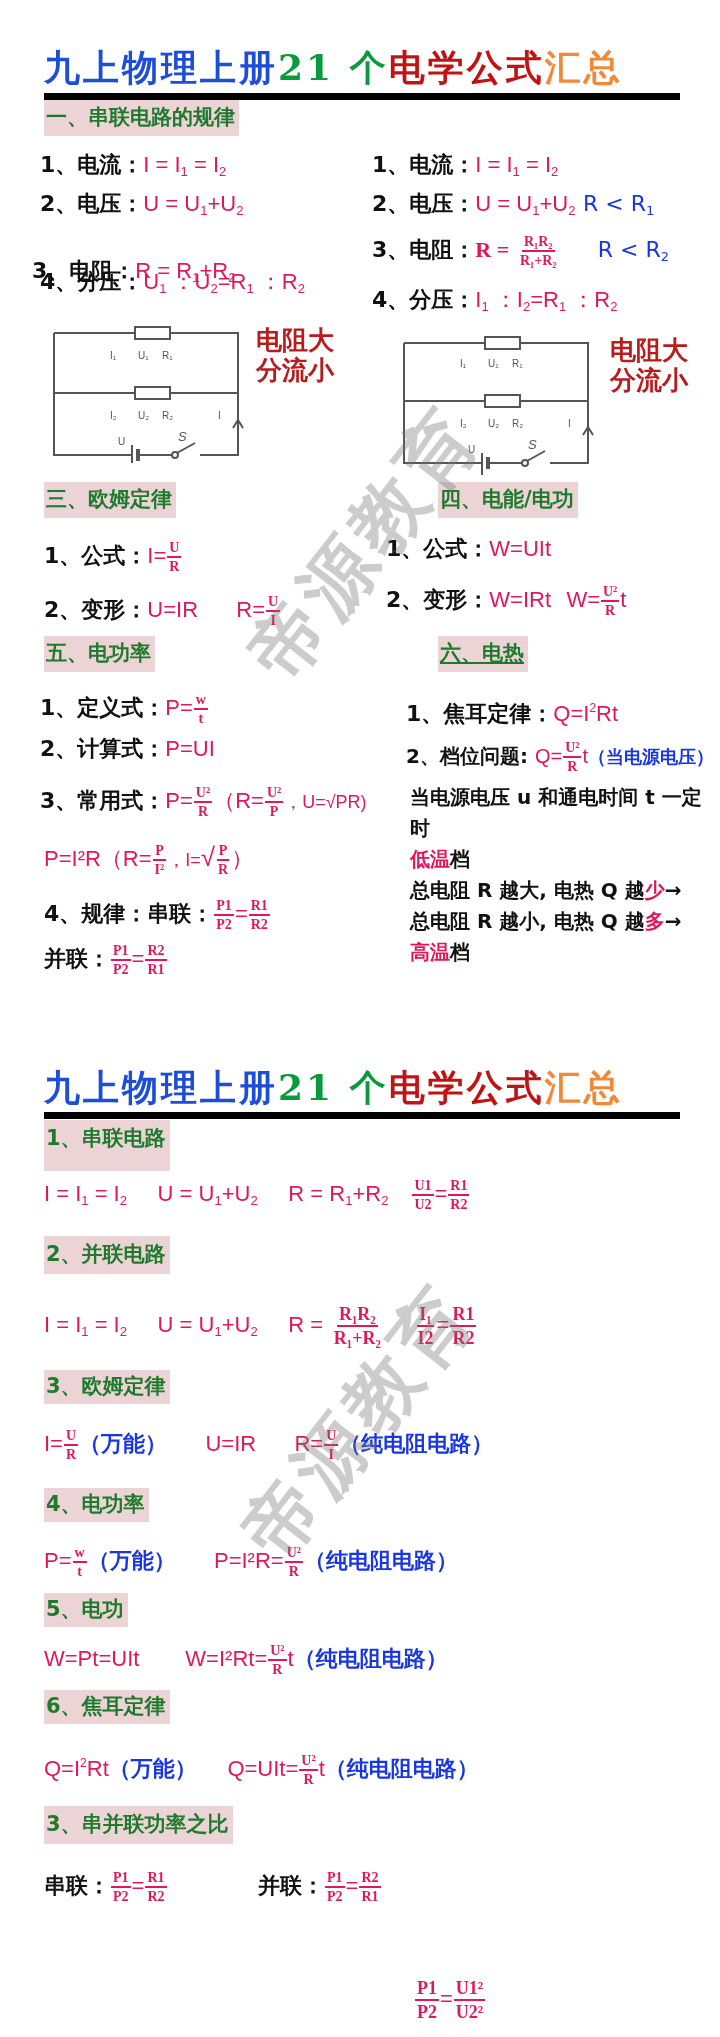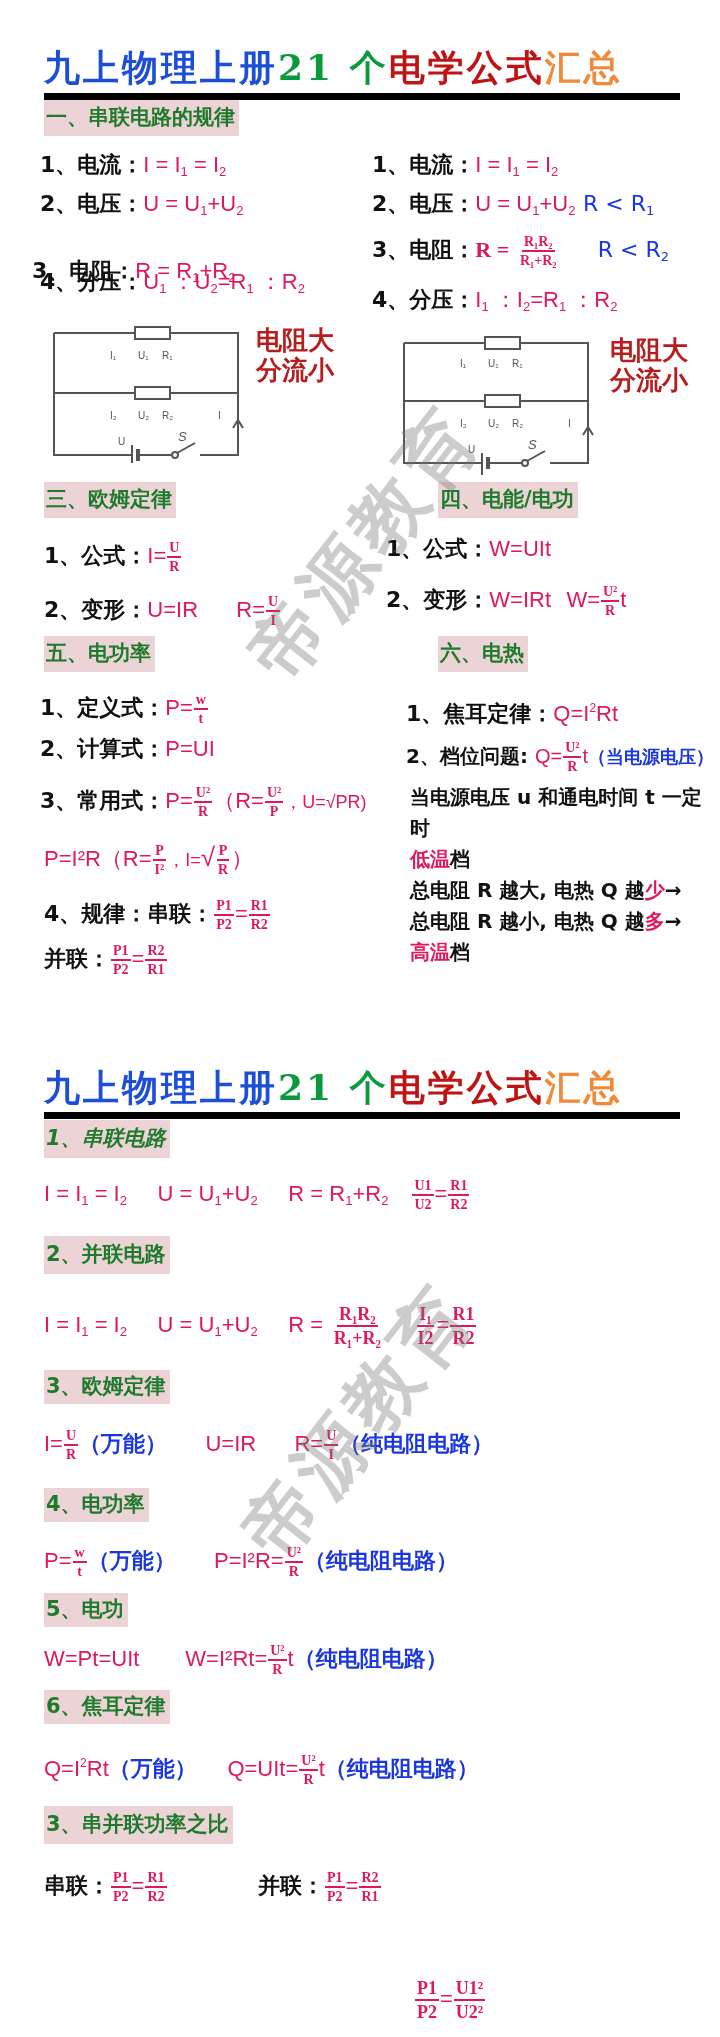--- a/index.html
+++ b/index.html
@@ -177,21 +177,21 @@
         <span class="den">R2</span>
       </span></div>
   <div class="line" style="left:44px;top:943px;"><span class="lbl">并联：</span><span class="frac">
         <span class="num">P1</span>
         <span class="den">P2</span>
       </span><span class="f">=</span><span class="frac">
         <span class="num">R2</span>
         <span class="den">R1</span>
       </span></div>
 
-  <div class="sec-head" style="left:438px;top:636px;">六、电热</div>
+  <div class="sec-head" style="left:438px;top:636px;text-decoration:underline;">六、电热</div>
   <div class="line" style="left:406px;top:693px;text-align:center;"><span class="lbl">1、焦耳定律：</span><span class="f">Q=I<sup>2</sup>Rt</span></div>
   <div class="line" style="left:406px;top:740px;font-size:20px;"><span class="lbl">2、档位问题:</span> <span class="f">Q=</span><span class="frac">
         <span class="num">U²</span>
         <span class="den">R</span>
       </span><span class="f">t</span><span class="bluebold" style="font-size:18px">（当电源电压）</span></div>
   <div class="cond" style="top:782px;">
     <div>当电源电压 u 和通电时间 t 一定时</div>
     <div><span class="pink">低温</span><span>档</span></div>
     <div><span>总电阻 R 越大, 电热 Q 越</span><span class="pink">少</span><span>→</span></div>
     <div><span>总电阻 R 越小, 电热 Q 越</span><span class="pink">多</span><span>→</span></div>
@@ -200,21 +200,21 @@
 
   <div class="watermark" style="left:228px;top:640px;">帝源教育</div>
 </section>
 
 <section id="panel2" class="panel">
   <div class="title">
     <span class="t-blue">九上物理上册</span><span class="t-green">21 个</span><span class="t-red">电学公式</span><span class="t-orange">汇总</span>
   </div>
   <div class="rule"></div>
 
-  <div class="sec-head" style="left:44px;top:80px;height:38px;line-height:36px;font-style:italic;">1、串联电路</div>
+  <div class="sec-head" style="left:44px;top:80px;height:51px;line-height:36px;">1、串联电路</div>
   <div class="line" style="left:44px;top:138px;"><span class="f">I = I<sub>1</sub> = I<sub>2</sub></span>&nbsp;&nbsp;&nbsp;&nbsp;<span class="f">U = U<sub>1</sub>+U<sub>2</sub></span>&nbsp;&nbsp;&nbsp;&nbsp;<span class="f">R = R<sub>1</sub>+R<sub>2</sub></span>&nbsp;&nbsp;&nbsp;<span class="frac">
         <span class="num">U1</span>
         <span class="den">U2</span>
       </span><span class="f">=</span><span class="frac">
         <span class="num">R1</span>
         <span class="den">R2</span>
       </span></div>
 
   <div class="sec-head" style="left:44px;top:196px;height:38px;line-height:36px;">2、并联电路</div>
   <div class="line" style="left:44px;top:264px;"><span class="f">I = I<sub>1</sub> = I<sub>2</sub></span>&nbsp;&nbsp;&nbsp;&nbsp;<span class="f">U = U<sub>1</sub>+U<sub>2</sub></span>&nbsp;&nbsp;&nbsp;&nbsp;<span class="f">R =</span> <span class="frac big">

